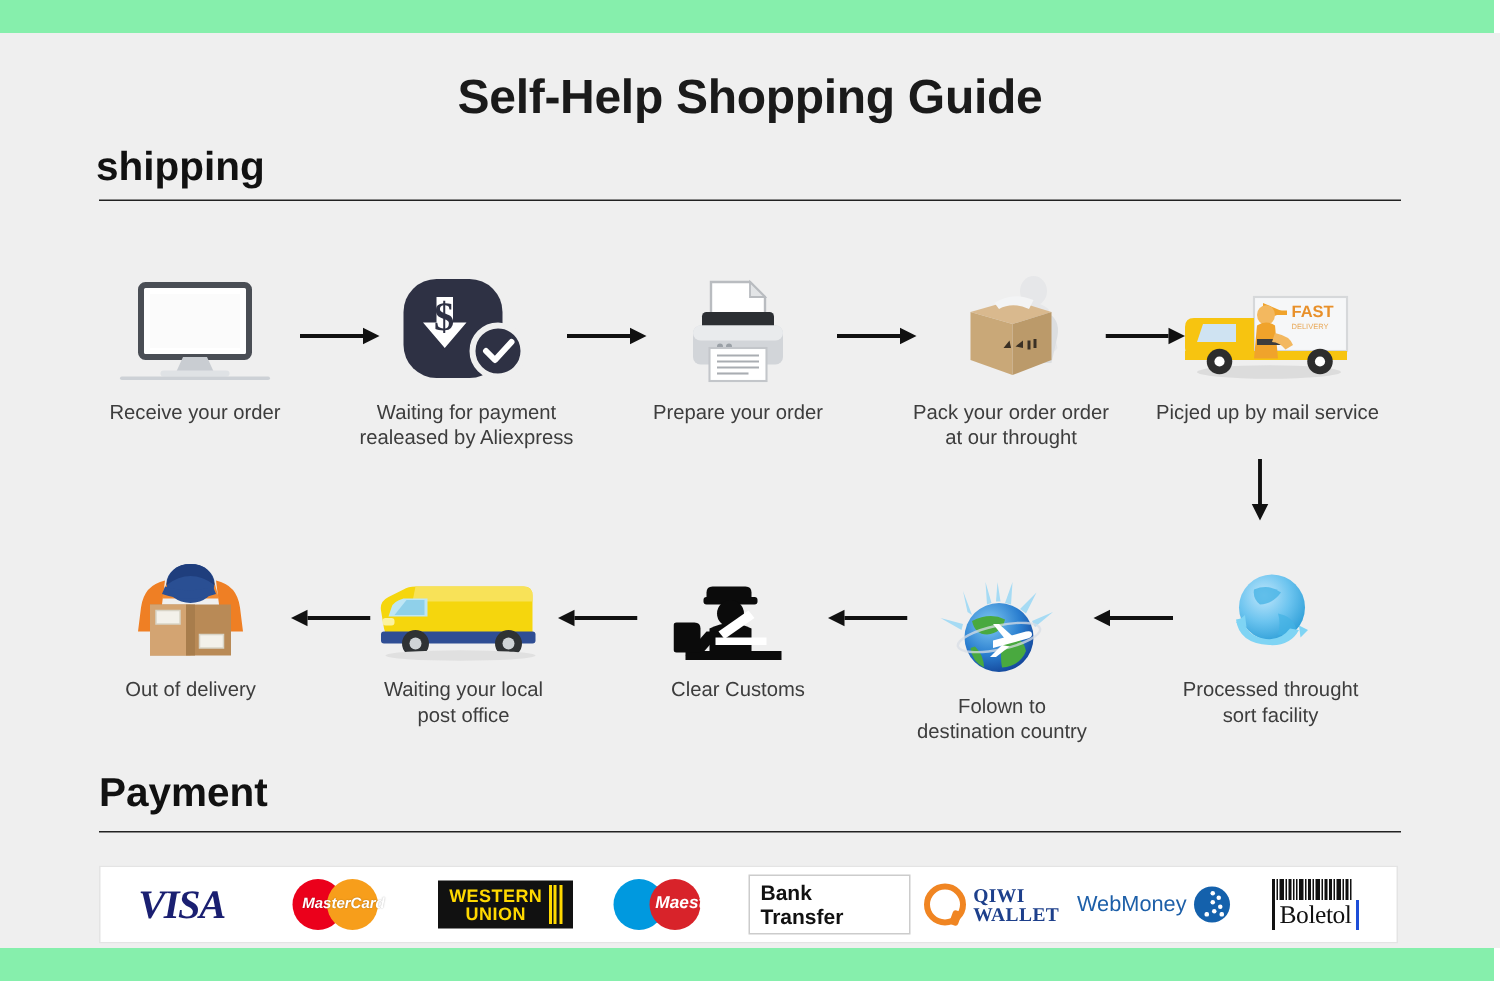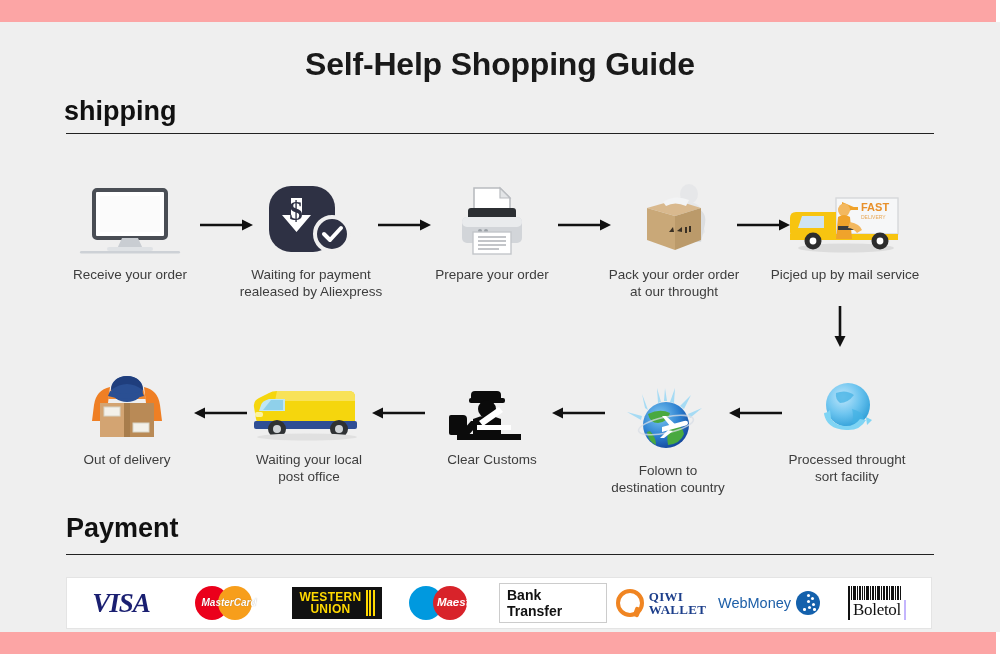--- a/index.html
+++ b/index.html
@@ -10,21 +10,21 @@
     width: 1000px;
     height: 654px;
     background: #ffffff;
     font-family: "Liberation Sans", sans-serif;
     overflow: hidden;
   }
   #page {
     position: relative;
     width: 996px;
     height: 654px;
-    background: #fca5a5;
+    background: #86efac;
   }
   .gray-canvas {
     position: absolute;
     left: 0;
     top: 22px;
     width: 1000px;
     height: 610px;
     background: #efefef;
   }
   .page-title {
@@ -180,21 +180,21 @@
     background: #1461ac; position: relative; overflow: hidden;
   }
   .wm-globe span {
     position: absolute; background: #ffffff; border-radius: 50%;
   }
   .bol-bars { display: flex; gap: 1px; align-items: flex-end; }
   .bol-bars i { display: block; background: #111111; }
   .bol-txt {
     font-size: 17px; color: #111111; letter-spacing: -0.3px;
     font-family: "Liberation Serif", serif;
-    border-left: 2px solid #111; border-right: 2px solid #c4b5fd;
+    border-left: 2px solid #111; border-right: 2px solid #1d4ed8;
     padding: 0 3px;
   }
   .bol-col { display: flex; flex-direction: column; align-items: stretch; }
 </style>
 </head>
 <body>
 
 <div id="page">
 
   <div class="gray-canvas"></div>

